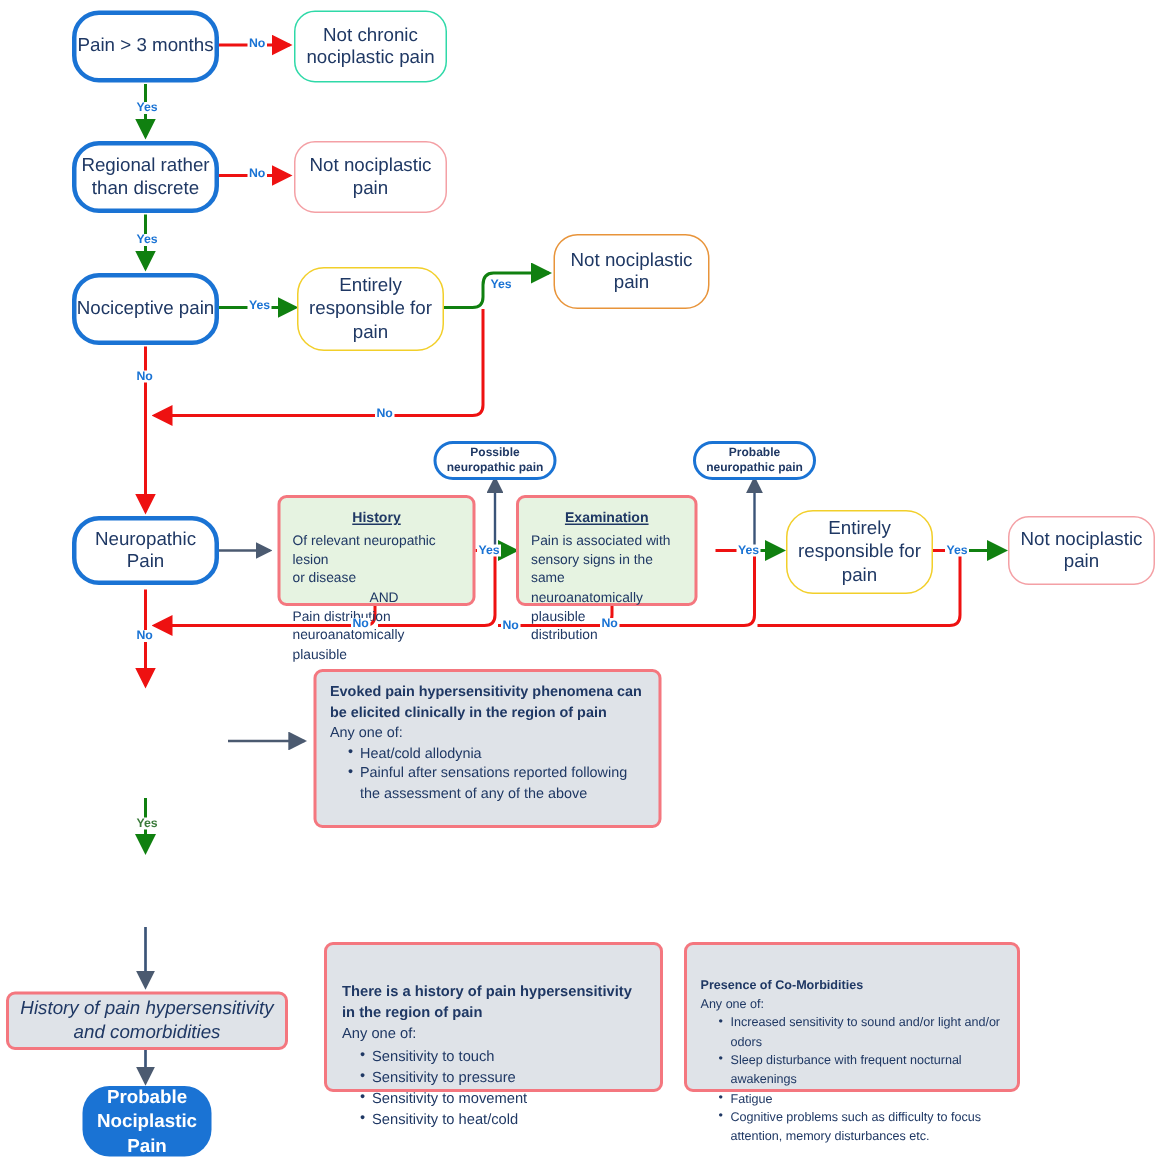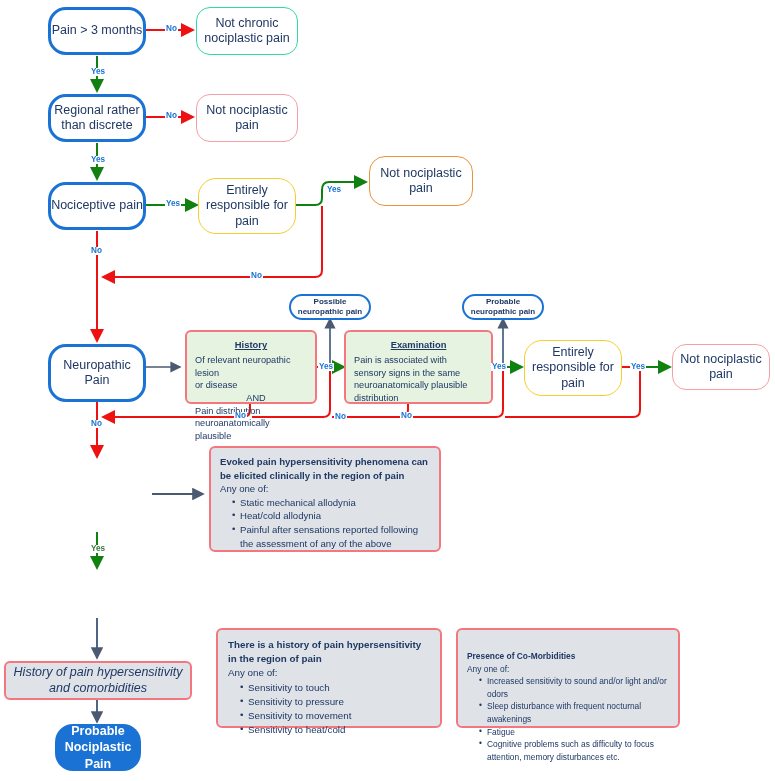--- a/index.html
+++ b/index.html
@@ -294,70 +294,69 @@
   </div>
 
   <div class="node pill-blue-small" style="left:289px; top:294px; width:82px; height:26px;">
     <span>Possible neuropathic pain</span>
   </div>
 
   <div class="node pill-blue-small" style="left:462px; top:294px; width:82px; height:26px;">
     <span>Probable neuropathic pain</span>
   </div>
 
-  <div class="node decision-blue" style="left:48px; top:344px; width:98px; height:58px;">
+  <div class="node decision-blue" style="left:48px; top:344px; width:98px; height:46px;">
     <span>Neuropathic Pain</span>
   </div>
 
   <div class="node green-box" style="left:185px; top:330px; width:132px; height:74px;">
     <span class="gb-title">History</span>
     <span class="gb-line">Of relevant neuropathic lesion</span>
     <span class="gb-line">or disease</span>
     <span class="gb-and">AND</span>
     <span class="gb-line">Pain distribution</span>
     <span class="gb-line">neuroanatomically plausible</span>
   </div>
 
-  <div class="node green-box" style="left:344px; top:330px; width:149px; height:74px;">
+  <div class="node green-box" style="left:344px; top:330px; width:121px; height:74px;">
     <span class="gb-title">Examination</span>
     <span class="gb-line">Pain is associated with</span>
     <span class="gb-line">sensory signs in the same</span>
     <span class="gb-line">neuroanatomically plausible</span>
     <span class="gb-line">distribution</span>
   </div>
 
   <div class="node term-yellow" style="left:524px; top:340px; width:98px; height:56px;">
     <span>Entirely responsible for pain</span>
   </div>
 
   <div class="node term-red" style="left:672px; top:344px; width:98px; height:46px;">
     <span>Not nociplastic pain</span>
   </div>
 
 
   <div class="info-box" style="left:209px; top:446px; width:232px; height:106px; padding:7px 9px; font-size:9.6px; line-height:1.42;">
     <span class="ib-title">Evoked pain hypersensitivity phenomena can be elicited clinically in the region of pain</span>
     <span class="ib-sub">Any one of:</span>
     <ul>
-      <li>Static mechanical allodynia</li>
       <li>Heat/cold allodynia</li>
       <li>Painful after sensations reported following the assessment of any of the above</li>
     </ul>
   </div>
 
 
   <div class="node gray-box" style="left:4px; top:661px; width:188px; height:39px;font-style:italic;">
     <span>History of pain hypersensitivity and comorbidities</span>
   </div>
 
   <div class="node filled-blue" style="left:55px; top:724px; width:86px; height:47px;">
     <span>Probable Nociplastic Pain</span>
   </div>
 
-  <div class="info-box" style="left:216px; top:628px; width:226px; height:100px; padding:8px 10px; font-size:9.8px; line-height:1.45;">
+  <div class="info-box" style="left:216px; top:628px; width:226px; height:100px; padding:25px 10px; font-size:9.8px; line-height:1.45;">
     <span class="ib-title">There is a history of pain hypersensitivity in the region of pain</span>
     <span class="ib-sub">Any one of:</span>
     <ul>
       <li>Sensitivity to touch</li>
       <li>Sensitivity to pressure</li>
       <li>Sensitivity to movement</li>
       <li>Sensitivity to heat/cold</li>
     </ul>
   </div>
 

